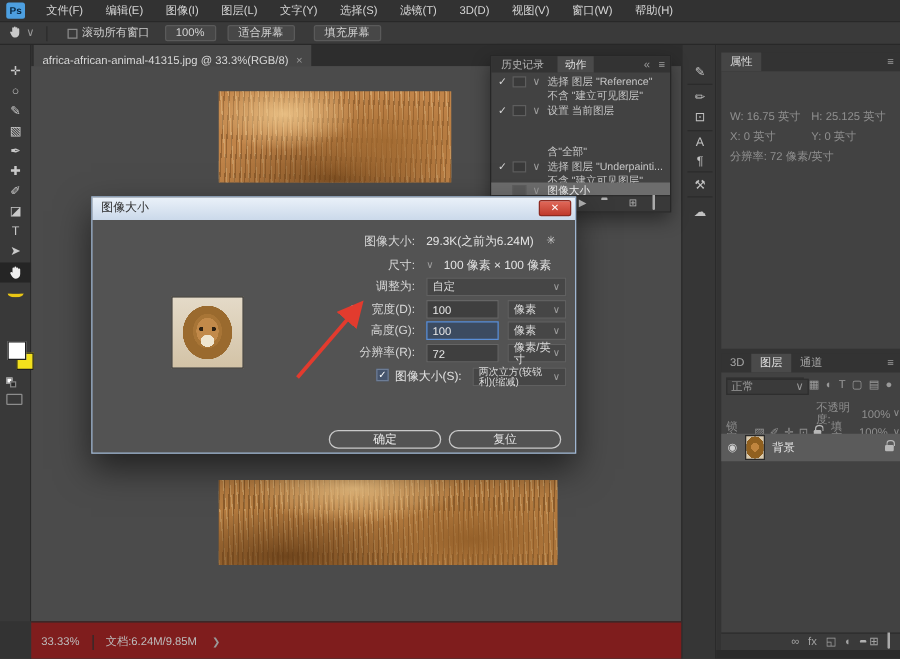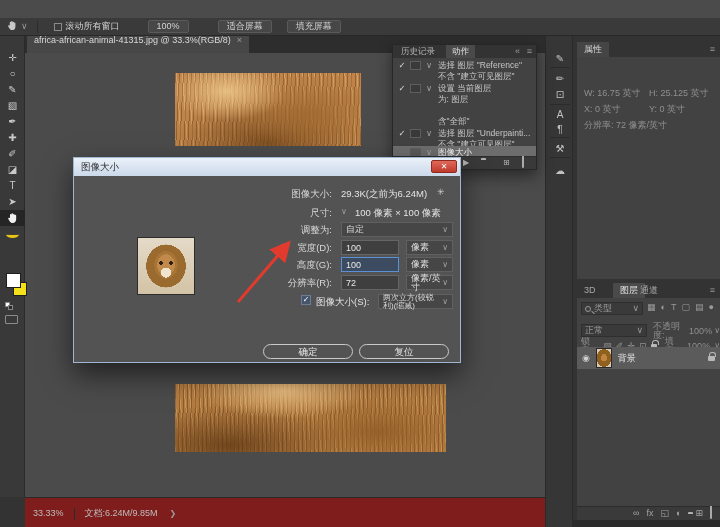--- a/index.html
+++ b/index.html
@@ -12,21 +12,21 @@
   .menubar{left:0;top:0;width:720px;height:18px;background:#323232;border-bottom:1px solid #262626;display:flex;align-items:center;gap:0}
   .pslogo{width:15px;height:13px;margin:0 8px 0 5px;background:#4d9fe0;color:#08263f;font-weight:bold;font-size:8px;border-radius:2px;display:flex;align-items:center;justify-content:center}
   .menu-item{padding:0 9px;height:18px;display:flex;align-items:center;color:#d6d6d6}
   .optionsbar{left:0;top:18px;width:720px;height:18px;background:#3a3a3a;border-bottom:1px solid #282828;display:flex;align-items:center}
   .opt-btn{height:13px;padding:0 8px;margin-right:9px;background:#474747;border:1px solid #5a5a5a;border-radius:2px;color:#d2d2d2;display:flex;align-items:center}
   .chk{width:8px;height:8px;border:1px solid #8a8a8a;background:#3a3a3a;display:inline-block;margin:0 4px 0 10px}
   .vsep{width:1px;height:12px;background:#2b2b2b;margin:0 6px}
 
   
   .tabbar{left:25px;top:36px;width:520px;height:17px;background:#2d2d2d}
-  .doc-tab{position:absolute;left:2px;top:0;height:17px;padding:0 7px;background:#474747;color:#d8d8d8;display:flex;align-items:flex-start;gap:6px}
+  .doc-tab{position:absolute;left:2px;top:0;height:17px;padding:0 7px;background:#474747;color:#d8d8d8;display:flex;align-items:flex-end;gap:6px}
   .tab-x{color:#9a9a9a;font-size:9px}
 
   
   .toolcol{left:0;top:36px;width:25px;height:491px;background:#393939;border-right:1px solid #2a2a2a}
   .tool{position:absolute;left:0;width:25px;height:16px;display:flex;align-items:center;justify-content:center;color:#c9c9c9;font-size:10px}
   .tool.sel{background:#252525;color:#fff}
   .swoosh{width:13px;height:7px;border-bottom:3px solid #e9c514;border-radius:50%}
   .fg-swatch{position:absolute;left:6px;top:237px;width:15px;height:15px;background:#fff;border:1px solid #1f1f1f;z-index:2}
   .bg-swatch{position:absolute;left:13px;top:246px;width:14px;height:14px;background:#f3e11c;border:1px solid #1f1f1f;z-index:1}
   .mini-swatch{position:absolute;left:5px;top:266px;width:9px;height:8px}
@@ -124,33 +124,47 @@
   .gear{position:absolute;color:#c9c9c9}
 
   .arrow-svg{left:0;top:0;width:720px;height:527px;z-index:20;pointer-events:none}
   .eye{font-size:9px;color:#d0d0d0}
 </style>
 </head>
 <body>
 
 <div id="app">
 
+  <div class="abs menubar">
+    <div class="pslogo">Ps</div>
+    <div class="menu-item">文件(F)</div>
+    <div class="menu-item">编辑(E)</div>
+    <div class="menu-item">图像(I)</div>
+    <div class="menu-item">图层(L)</div>
+    <div class="menu-item">文字(Y)</div>
+    <div class="menu-item">选择(S)</div>
+    <div class="menu-item">滤镜(T)</div>
+    <div class="menu-item">3D(D)</div>
+    <div class="menu-item">视图(V)</div>
+    <div class="menu-item">窗口(W)</div>
+    <div class="menu-item">帮助(H)</div>
+  </div>
 
   <div class="abs optionsbar">
     <span style="margin-left:7px">
       <svg width="11" height="11" viewBox="0 0 14 14">
           <path d="M3.5 7V3.2a.9.9 0 0 1 1.8 0V2.3a.9.9 0 0 1 1.8 0v.9a.9.9 0 0 1 1.8 0v1a.9.9 0 0 1 1.8 0v4.3c0 2.6-1.7 4.3-4 4.3-2 0-3.2-1.2-4.2-3L1.5 8c-.5-.9.8-1.9 1.6-1z" fill="#c8c8c8"></path>
         </svg>
     </span>
     <span style="color:#9a9a9a;margin:0 3px">∨</span>
     <span class="vsep"></span>
     <span class="chk"></span>
-    <span style="color:#cfcfcf;margin-right:28px">滚动所有窗口</span>
+    <span style="color:#cfcfcf;margin-right:12px">滚动所有窗口</span>
     <span class="opt-btn">100%</span>
-    <span class="opt-btn" style="margin-left:20px">适合屏幕</span>
+    <span class="opt-btn" style="margin-left:0">适合屏幕</span>
     <span class="opt-btn" style="margin-left:6px">填充屏幕</span>
   </div>
 
   <div class="abs tabbar">
     <div class="doc-tab">
       <span>africa-african-animal-41315.jpg @ 33.3%(RGB/8)</span>
       <span class="tab-x">×</span>
     </div>
   </div>
 
@@ -204,23 +218,20 @@
     <div class="hline" style="top:26px">
         <span class="htxt">不含 "建立可见图层"</span>
       </div>
 
     <div class="hline" style="top:38px">
       <span class="hck">✓</span>
       <span class="hbox"></span>
       <span class="hdisc">∨</span>
       <span class="htxt">设置 当前图层</span>
     </div>
-    <div class="hline" style="top:49px">
-        <span class="htxt">为: 图层</span>
-      </div>
     <div class="hline" style="top:71px">
         <span class="htxt">含"全部"</span>
       </div>
 
     <div class="hline" style="top:83px">
       <span class="hck">✓</span>
       <span class="hbox"></span>
       <span class="hdisc">∨</span>
       <span class="htxt">选择 图层 "Underpainti...</span>
     </div>
@@ -265,41 +276,41 @@
   <div class="props-body">
     <div class="abs dim" style="left:7px;top:32px"><span>W:</span> <span>16.75 英寸</span></div>
     <div class="abs dim" style="left:72px;top:32px"><span>H:</span> <span>25.125 英寸</span></div>
     <div class="abs dim" style="left:7px;top:48px"><span>X:</span> <span>0 英寸</span></div>
     <div class="abs dim" style="left:72px;top:48px"><span>Y:</span> <span>0 英寸</span></div>
     <div class="abs dim" style="left:7px;top:64px">分辨率: 72 像素/英寸</div>
   </div>
 
   <div class="abs" style="left:577px;top:283px;width:143px;height:15px;background:#333">
     <span class="ltab" style="left:0">3D</span>
-    <span class="ltab on" style="left:36px">图层</span>
+    <span class="ltab on" style="left:24px">图层</span>
     <span class="ltab" style="left:56px">通道</span>
     <span style="position:absolute;right:5px;top:3px;color:#9a9a9a">≡</span>
   </div>
   <div class="layers-body">
     <div class="abs mini-dd" style="left:4px;top:4px;width:62px">
       <span class="r" style="gap:3px">
           <span class="mag"></span>
           <span>类型</span>
         </span>
       <span class="car">∨</span>
     </div>
     <div class="abs r" style="left:70px;top:5px;gap:5px;color:#9a9a9a">
       <span>▦</span>
       <span>◐</span>
       <span>T</span>
       <span>▢</span>
       <span>▤</span>
       <span>●</span>
     </div>
-    <div class="abs mini-dd" style="left:4px;top:26px;width:66px">
+    <div class="abs mini-dd" style="left:4px;top:5px;width:66px">
       <span>正常</span>
         <span class="car">∨</span>
     </div>
     <div class="abs r dim" style="left:76px;top:24px;gap:2px">
       <span>不透明度:</span>
         <span>100%</span>
         <span style="font-size:8px">∨</span>
     </div>
     <div class="abs r dim" style="left:4px;top:39px;gap:4px">
       <span>锁定:</span>

